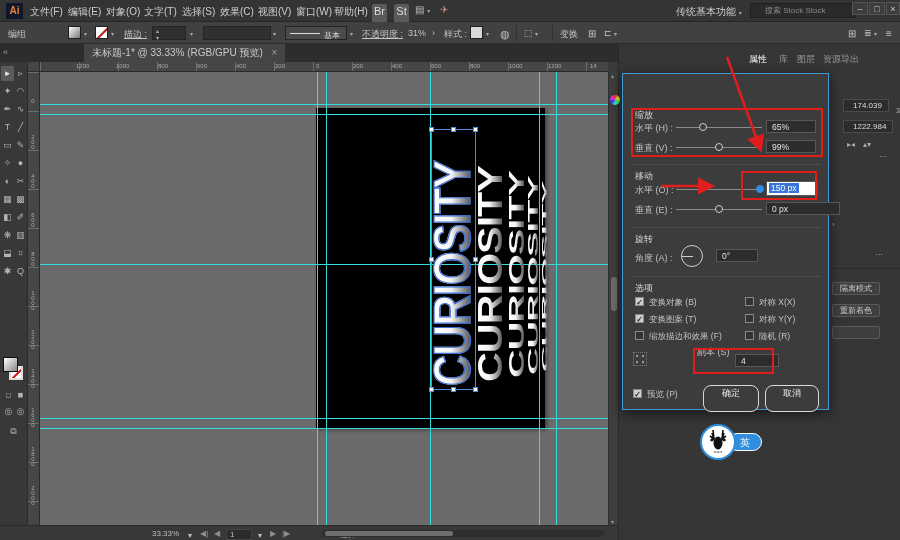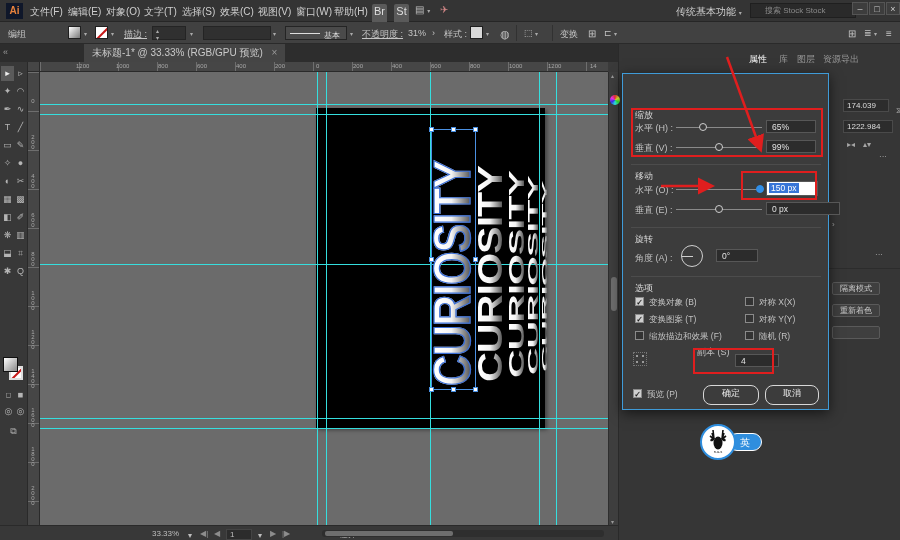--- a/index.html
+++ b/index.html
@@ -65,21 +65,21 @@
   .hscroll { position:absolute; left:322px; top:4px; width:282px; height:7px; background:#2e2e2e; border-radius:3px; }
   .hthumb { position:absolute; left:3px; top:1px; width:128px; height:5px; background:#6e6e6e; border-radius:2px; }
   
   .dock { left:618px; top:44px; width:282px; height:496px; background:#363636; border-left:1px solid #2a2a2a; }
   .dock-tab { position:absolute; top:9px; font-size:9px; color:#989898; }
   .dock-tab.active { color:#fff; }
   .color-hdr { position:absolute; left:4px; top:7px; font-size:9px; color:#d5d5d5;margin-top:44px; }
   .color-wheel { position:absolute; left:-13px; top:0px; width:10px; height:10px; border-radius:50%;
      background:conic-gradient(#e33,#ee3,#3e3,#3ee,#33e,#e3e,#e33); }
   .pfield { position:absolute; height:13px; background:#2c2c2c; border:1px solid #4a4a4a; font-size:8px;
-            color:#ddd; line-height:12px; padding-left:3px; }
+            color:#ddd; line-height:12px; padding-left:9px; }
   .pbtn { position:absolute; left:213px; width:48px; height:13px; background:#3f3f3f; border:1px solid #5a5a5a;
           border-radius:2px; font-size:8px; color:#ccc; text-align:center; line-height:12px; }
   .picon { position:absolute; font-size:8px; color:#a5a5a5; }
   
   .dialog { left:622px; top:73px; width:207px; height:337px; background:#3c3c3c; border:1px solid #3f9bd8;
             box-shadow:0 3px 12px rgba(0,0,0,.6); }
   .dlg-title { position:absolute; left:0; top:0; width:205px; height:18px; background:#f2f2f2; color:#333;
                font-size:10px; line-height:18px; padding-left:8px; }
   .sect-label { position:absolute; left:12px; font-size:9px; color:#d8d8d8; }
   .row-label { position:absolute; left:12px; font-size:9px; color:#c2c2c2; }
@@ -87,21 +87,21 @@
   .slider-knob { position:absolute; width:8px; height:8px; border:1px solid #cfcfcf; border-radius:50%; background:#3c3c3c; }
   .slider-knob.blue { background:#2f8ee8; border-color:#2f8ee8; }
   .val-box { position:absolute; height:13px; background:#2c2c2c; border:1px solid #575757; font-size:8.5px;
              color:#e2e2e2; line-height:12px; padding-left:5px; }
   .val-box.editing { background:#fff; padding-left:2px; }
   .val-box.editing span { background:#3875d7; color:#fff; padding:0 2px; }
   .dlg-sep { position:absolute; left:8px; width:190px; height:1px; background:#4c4c4c; }
   .cbox { position:absolute; width:9px; height:9px; border:1px solid #8a8a8a; background:#333; }
   .cbox.on { background:#cfcfcf; color:#1d1d1d; font-size:8px; line-height:9px; text-align:center; font-weight:bold; }
   .cb-label { position:absolute; font-size:8.5px; color:#c2c2c2; }
-  .pill-btn { position:absolute; height:20px; border:1px solid #d8d8d8; border-radius:8px; background:#3c3c3c;
+  .pill-btn { position:absolute; height:27px; border:1px solid #d8d8d8; border-radius:8px; background:#3c3c3c;
               color:#e8e8e8; font-size:9px; text-align:center; line-height:15px; }
   .dial { position:absolute; width:22px; height:22px; border:1px solid #cfcfcf; border-radius:50%; }
   .dial::after { content:""; position:absolute; left:0px; top:10px; width:11px; height:1px; background:#cfcfcf; }
   .locator { position:absolute; width:14px; height:14px;
      background-image:radial-gradient(circle,#9a9a9a 1px,transparent 1.2px);
      background-size:6px 6px; background-position:0 0; border:1px dotted #777; }
   
   .overlay { left:0; top:0; width:900px; height:540px; pointer-events:none; z-index:50; }
   .ime-badge { left:700px; top:424px; z-index:40; }
   .ime-circle { position:absolute; left:0; top:0; width:36px; height:36px; background:#fff; border:2px solid #2f8ede;

